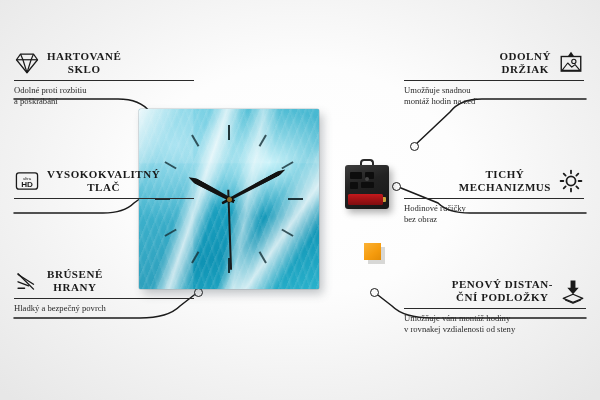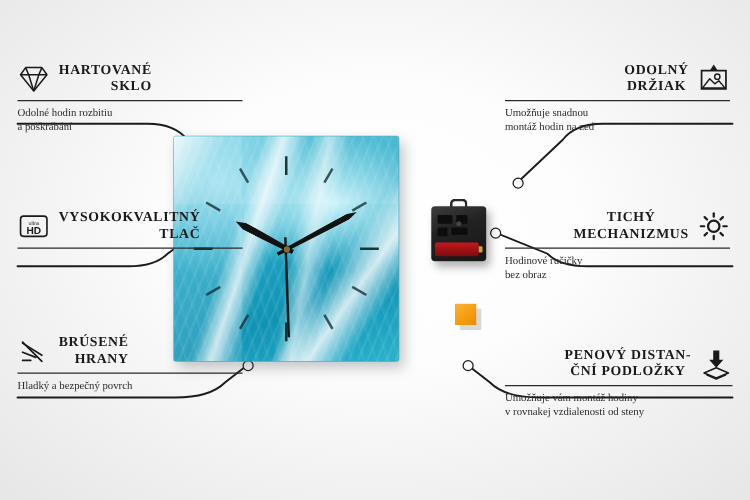--- a/index.html
+++ b/index.html
@@ -20,21 +20,21 @@
   .feature { position:absolute; width:180px; }
   .feature .head {
     display:flex; align-items:center; gap:7px;
   }
   .feature.left .head { justify-content:flex-start; }
   .feature.right .head { justify-content:flex-end; }
   .feature .title {
     font-size:11px; font-weight:bold; letter-spacing:.55px;
     line-height:13px; color:#1a1a1a; text-transform:uppercase;
   }
-  .feature.left .title { text-align:right; }
+  .feature.left .title { text-align:center; }
   .feature.right .title { text-align:center; }
   .feature .rule { height:1.3px; background:#2a2a2a; margin:4px 0 4px; width:100%; }
   .feature .desc {
     font-size:8.6px; line-height:10.6px; color:#2b2b2b;
   }
   .feature.left .desc { text-align:left; }
   .feature.right .desc { text-align:left; }
   .ico { width:26px; height:26px; flex:0 0 26px; display:block; }
 
   
@@ -212,21 +212,21 @@
             <path d="M24 5 L21 12 L16 28"></path>
         </g>
       </svg>
       <div class="title">
         <div>HARTOVANÉ</div>
         <div>SKLO</div>
       </div>
     </div>
     <div class="rule"></div>
     <div class="desc">
-      <div>Odolné hodin rozbitiu</div>
+      <div>Odolné proti rozbitiu</div>
       <div>a poškrábání</div>
     </div>
   </div>
 
   <div class="feature left" id="f-print">
     <div class="head">
       <svg class="ico" viewBox="0 0 32 32">
         <rect x="3" y="6" width="26" height="20" rx="3" fill="none" stroke="#1a1a1a" stroke-width="1.6"></rect>
         <text x="16" y="14.5" font-family="Liberation Sans, sans-serif" font-size="5.2" text-anchor="middle" fill="#1a1a1a">ultra</text>
         <text x="16" y="23.5" font-family="Liberation Sans, sans-serif" font-size="10" font-weight="bold" text-anchor="middle" fill="#1a1a1a">HD</text>

